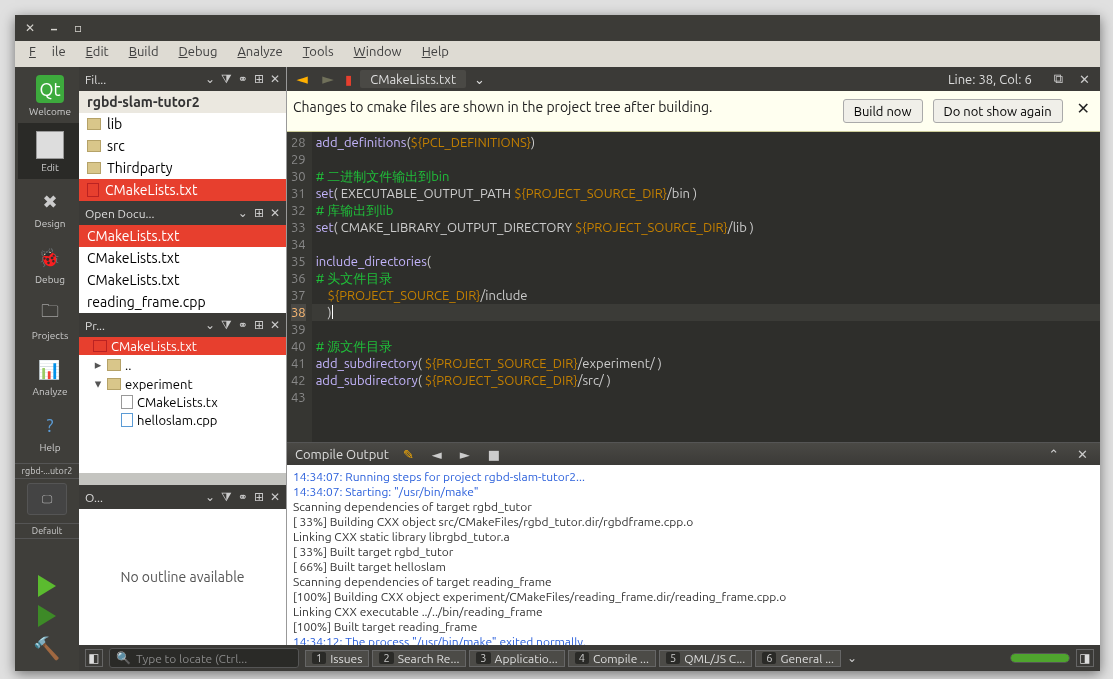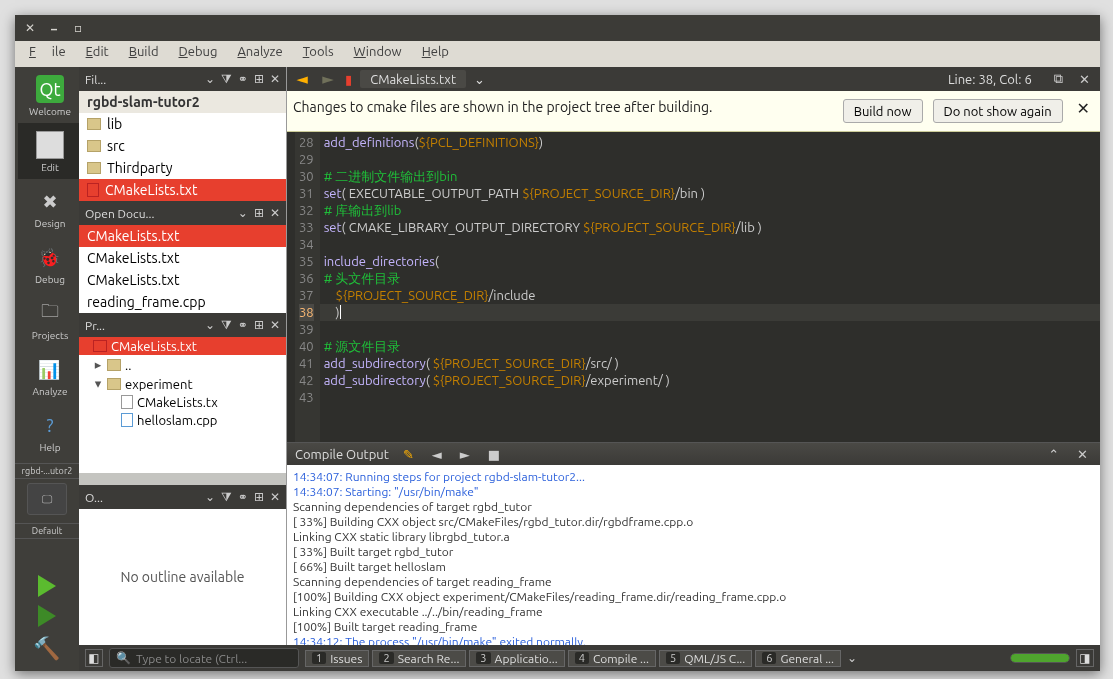--- a/index.html
+++ b/index.html
@@ -64,21 +64,21 @@
 .edhdr .spacer { flex:1; }
 .edhdr .pos { padding-right:10px; }
 .edhdr .xicn { cursor:pointer; padding:0 4px; color:#ccc; }
 
 .infobar { background:#fffff0; border-bottom:1px solid #cc9; padding:8px 6px; display:flex; align-items:flex-start; color:#222; font-size:14px; gap:10px; }
 .infobar .msg { flex:1; }
 .infobar button { background:#f0efe9; border:1px solid #aaa; padding:4px 10px; cursor:pointer; font-size:13px; border-radius:3px; }
 .infobar .x { cursor:pointer; font-weight:bold; font-size:16px; padding:0 4px; }
 
 .code { flex:1; background:#2e2e2b; display:flex; font-family:"DejaVu Sans Mono","Consolas",monospace; font-size:13px; overflow:hidden; min-height:0; }
-.gutter { background:#363632; color:#888; padding:2px 6px 2px 4px; text-align:right; user-select:none;margin-left:8px; }
+.gutter { background:#363632; color:#888; padding:2px 6px 2px 4px; text-align:right; user-select:none; }
 .gutter .ln { height:17px; line-height:17px; }
 .codelines { flex:1; padding:2px 0; position:relative; }
 .codelines .line { height:17px; line-height:17px; white-space:pre; color:#ccc; padding-left:4px; }
 .codelines .line.cur { background:#3b3b37; }
 .c-fn { color:#c4b5fd; }
 .c-var { color:#c27f00; }
 .c-cmt { color:#1fbf39; }
 .c-p { color:#ccc; }
 .caret { display:inline-block; width:1px; height:14px; background:#fff; vertical-align:-2px; }
 
@@ -298,22 +298,22 @@
 <div class="line"><span class="c-fn">set</span><span class="c-p">( EXECUTABLE_OUTPUT_PATH </span><span class="c-var">${PROJECT_SOURCE_DIR}</span><span class="c-p">/bin )</span></div>
 <div class="line"><span class="c-cmt"># 库输出到lib</span></div>
 <div class="line"><span class="c-fn">set</span><span class="c-p">( CMAKE_LIBRARY_OUTPUT_DIRECTORY </span><span class="c-var">${PROJECT_SOURCE_DIR}</span><span class="c-p">/lib )</span></div>
 <div class="line"></div>
 <div class="line"><span class="c-fn">include_directories</span><span class="c-p">(</span></div>
 <div class="line"><span class="c-cmt"># 头文件目录</span></div>
 <div class="line"><span class="c-p">    </span><span class="c-var">${PROJECT_SOURCE_DIR}</span><span class="c-p">/include</span></div>
 <div class="line cur"><span class="c-p">    )</span><span class="caret"></span></div>
 <div class="line"></div>
 <div class="line"><span class="c-cmt"># 源文件目录</span></div>
+<div class="line"><span class="c-fn">add_subdirectory</span><span class="c-p">( </span><span class="c-var">${PROJECT_SOURCE_DIR}</span><span class="c-p">/experiment/ )</span></div>
 <div class="line"><span class="c-fn">add_subdirectory</span><span class="c-p">( </span><span class="c-var">${PROJECT_SOURCE_DIR}</span><span class="c-p">/src/ )</span></div>
-<div class="line"><span class="c-fn">add_subdirectory</span><span class="c-p">( </span><span class="c-var">${PROJECT_SOURCE_DIR}</span><span class="c-p">/experiment/ )</span></div>
 <div class="line"></div>
             </div>
           </div>
 
           <div class="output">
             <div class="outhdr">
               <span>Compile Output</span>
               <span class="oi" style="color:#ffb000">✎</span>
               <span class="oi">◄</span>
               <span class="oi">►</span>

